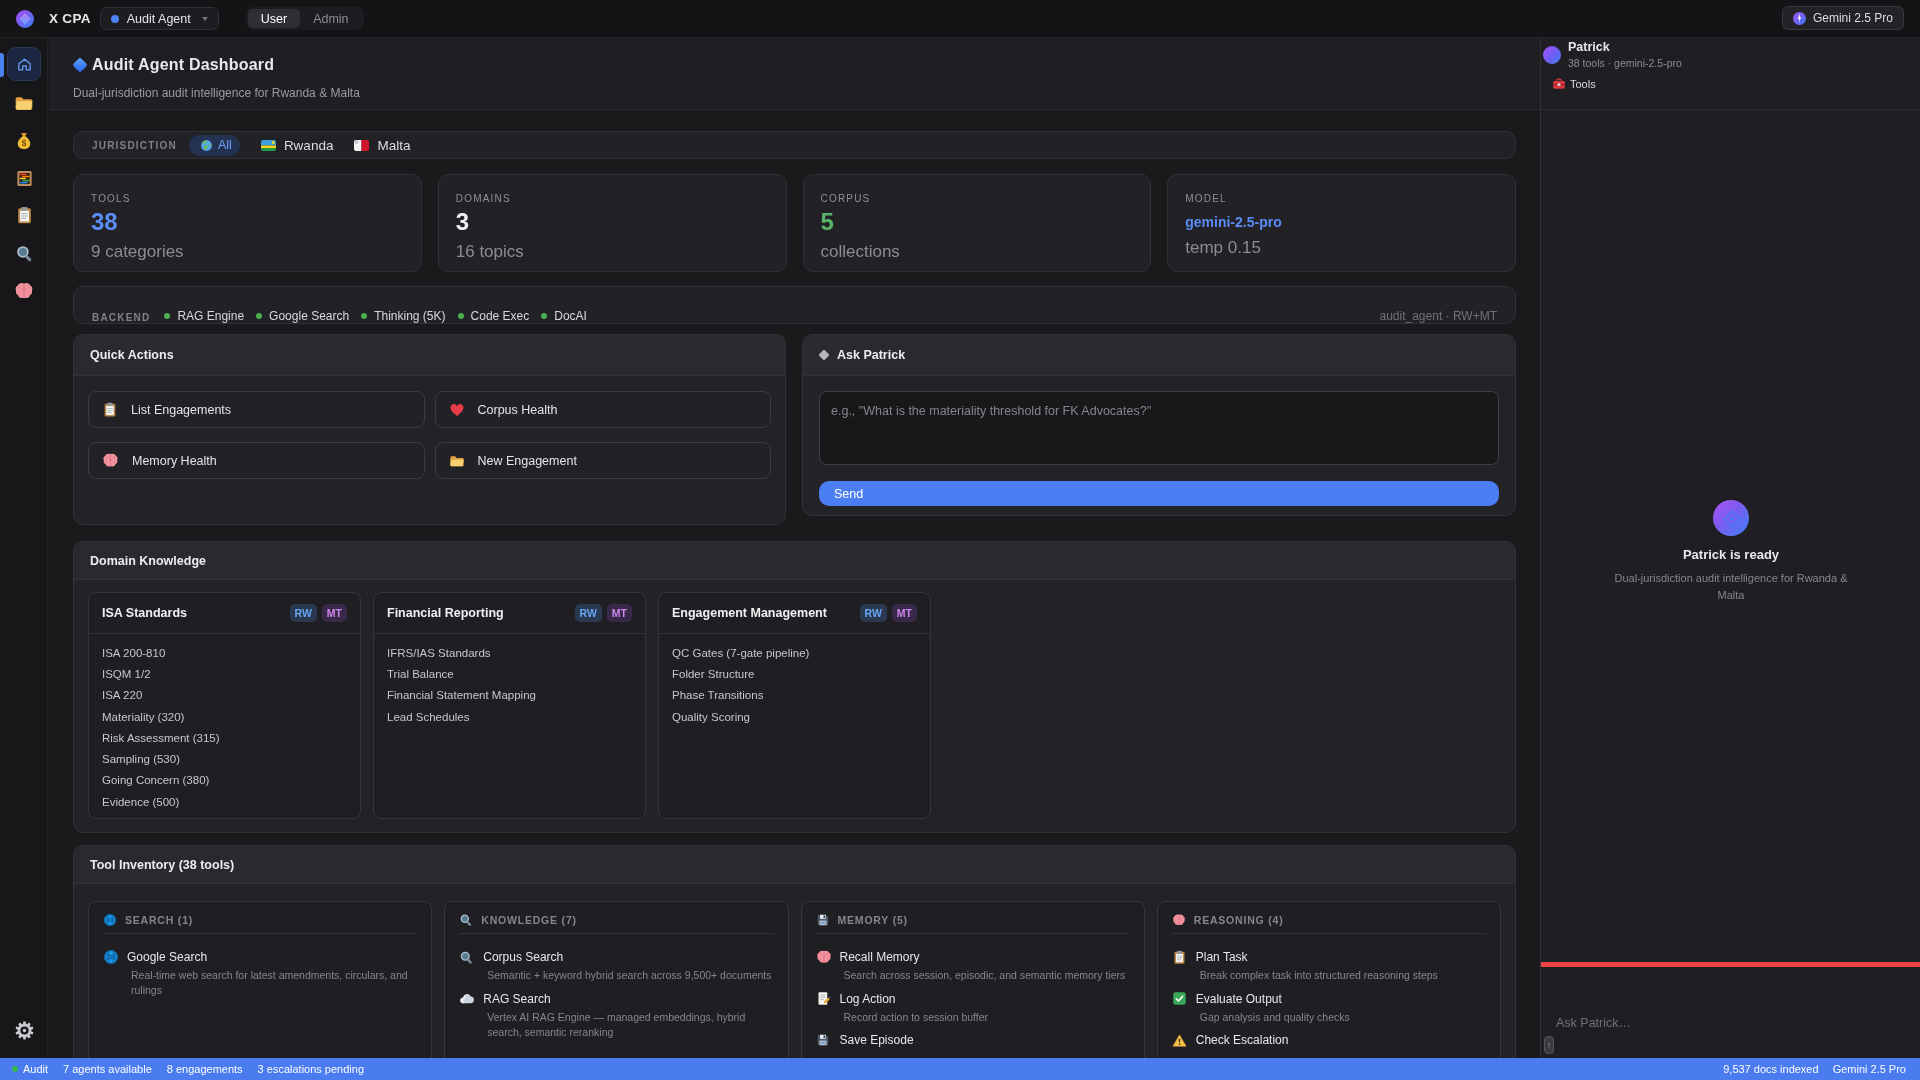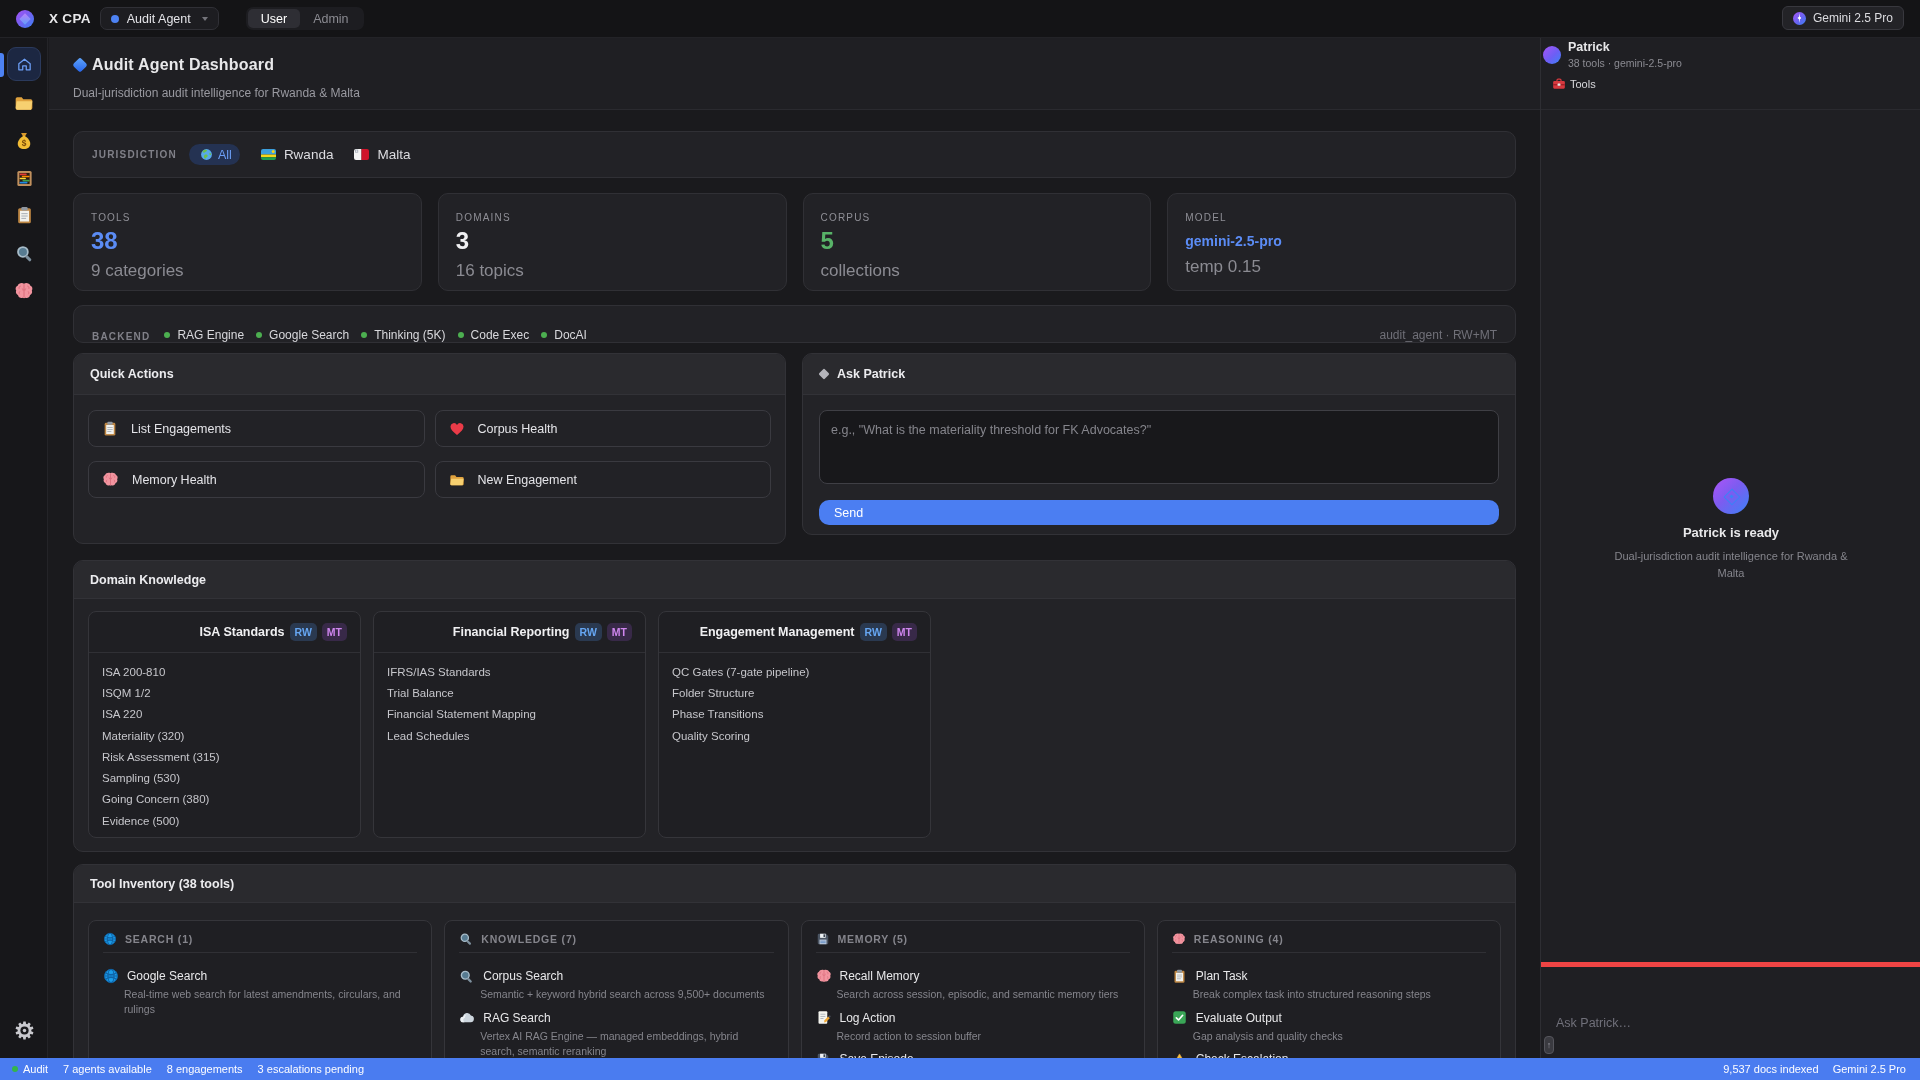--- a/index.html
+++ b/index.html
@@ -42,21 +42,21 @@
   .mainhead { position:absolute; left:49px; top:38px; width:1491px; height:72px; background:#1f1f23;
     border-bottom:1px solid #2a2a2f;}
   .mtitle { position:absolute; left:43px; top:18px; font-size:16px; font-weight:bold; letter-spacing:.2px;}
   .mdia { position:absolute; left:24px; top:20px; width:14px; height:14px; border-radius:3px;
     background:linear-gradient(135deg,#60a5fa,#2563eb); transform:rotate(45deg) scale(.78);}
   .msub { position:absolute; left:24px; top:48px; font-size:12px; color:#9a9aa1;}
 
   .content { position:absolute; left:49px; top:110px; width:1491px; height:948px; background:#1a1a1d;
     padding:21px 24px; overflow:hidden;}
 
-  .jbar { height:47px; background:#222226; border:1px solid #303035; border-radius:10px;
+  .jbar { height:28px; background:#222226; border:1px solid #303035; border-radius:10px;
     display:flex; align-items:center; padding:0 18px; margin-bottom:15px;}
   .jlabel { font-size:10px; font-weight:bold; letter-spacing:1.2px; color:#808088; margin-right:12px;}
   .jall { height:21px; background:#243252; border-radius:11px; display:flex; align-items:center;
     padding:0 8px 0 6px; margin-right:21px;}
   .jall span { color:#6c9ef5; font-size:12.5px; margin-left:5px;}
   .jopt { display:flex; align-items:center; margin-right:21px; font-size:13.5px; color:#dcdce0;}
   .flag { width:15px; height:11px; border-radius:2px; margin-right:8px; display:inline-block; position:relative; overflow:hidden;}
 
   .statrow { display:flex; gap:16px; margin-bottom:14px;}
   .stat { flex:1; height:98px; background:#222226; border:1px solid #303035; border-radius:10px;
@@ -89,50 +89,50 @@
     padding:12px 11px; font-size:12.5px; color:#85858c;}
   .send { margin-top:16px; height:25px; background:#4b7ef2; border-radius:10px; display:flex;
     align-items:center; padding:0 15px; font-size:12.5px; color:#fff;}
   .gdia { width:8px; height:8px; background:#b4b4ba; transform:rotate(45deg); border-radius:1.5px;
     margin-right:9px; margin-left:1px;}
 
   .dk { margin-bottom:12px; }
   .dk .cards { display:grid; grid-template-columns:repeat(5,1fr); gap:12px; padding:12px 14px 13px;}
   .dcard { background:#1f1f23; border:1px solid #35353a; border-radius:8px; height:227px; padding:0;}
   .dchead { height:41px; border-bottom:1px solid #303035; display:flex; align-items:center;
-    padding:0 13px;text-align:right; }
+    padding:0 13px; }
   .dchead .t { font-size:12.5px; font-weight:bold; color:#f0f0f2; flex:1; white-space:nowrap;}
   .badge { font-size:10.5px; font-weight:bold; border-radius:5px; padding:3px 5px; margin-left:5px;}
   .brw { background:#2a3950; color:#66a6f2;}
   .bmt { background:#382948; color:#cf86ee;}
   .dlist { padding:8px 13px; font-size:11.5px; color:#c6c6cb; }
   .dlist div { height:21.3px; display:flex; align-items:center; }
 
   .ti .cards { display:grid; grid-template-columns:repeat(4,1fr); gap:12px; padding:17px 14px;}
   .tcard { background:#1f1f23; border:1px solid #35353a; border-radius:8px; height:220px;
     padding:0 14px; overflow:hidden;}
   .tchead { height:32px; padding-top:4px; border-bottom:1px solid #303035; display:flex; align-items:center;
     font-size:10.5px; font-weight:bold; letter-spacing:0.8px; color:#85858c;}
   .tchead .ic { margin-right:8px; display:flex;}
   .titem { margin-top:15px; }
   .titem ~ .titem { margin-top:7.5px; }
   .titem .nm { display:flex; align-items:center; font-size:12px; color:#e8e8ea; height:16px;}
   .titem .nm .ic { width:24px; display:flex; }
-  .titem .ds { margin-left:21px; font-size:10.5px; color:#85858c; line-height:15px; margin-top:3px;}
+  .titem .ds { margin-left:28px; font-size:10.5px; color:#85858c; line-height:15px; margin-top:3px;}
 
   .rpanel { position:absolute; left:1540px; top:38px; width:380px; height:1020px; background:#1f1f23;
     border-left:1px solid #2e2e33; z-index:3;}
   .rphead { height:72px; border-bottom:1px solid #2a2a2f; position:relative;}
   .rpav { position:absolute; left:2px; top:8px; width:18px; height:18px; border-radius:50%;
     background:linear-gradient(135deg,#a855f7,#6d5ef5 55%,#3b82f6);}
   .rpname { position:absolute; left:27px; top:2px; font-size:12.5px; font-weight:bold;}
   .rpsub { position:absolute; left:27px; top:19px; font-size:10.5px; color:#8b8b92;}
   .rptools { position:absolute; left:11px; top:39px; display:flex; align-items:center;
     font-size:11px; color:#d8d8dc;}
-  .rcenter { position:absolute; left:0; top:440px; width:380px; text-align:center;}
+  .rcenter { position:absolute; left:0; top:462px; width:380px; text-align:center;}
   .bigav { width:36px; height:36px; border-radius:50%; margin:0 auto;
     background:linear-gradient(135deg,#a855f7 5%,#7c5cf0 45%,#3b82f6 100%); position:relative;}
   .bigav:after { content:""; position:absolute; left:13px; top:13px; width:10px; height:10px;
     border:1.5px solid #3b82f6; transform:rotate(45deg);}
   .bigav:before { content:""; position:absolute; left:16.5px; top:16.5px; width:3px; height:3px;
     background:#3b82f6; transform:rotate(45deg); z-index:1;}
   .rready { margin-top:11px; font-size:13px; font-weight:bold;}
   .rdesc { margin-top:8px; font-size:11px; color:#85858c; line-height:16.5px; padding:0 70px;}
   .rinput { position:absolute; left:0; bottom:0; width:380px; height:96px; border-top:5px solid #ef4444;}
   .rph { position:absolute; left:15px; top:49px; font-size:12.5px; color:#70707a;}

